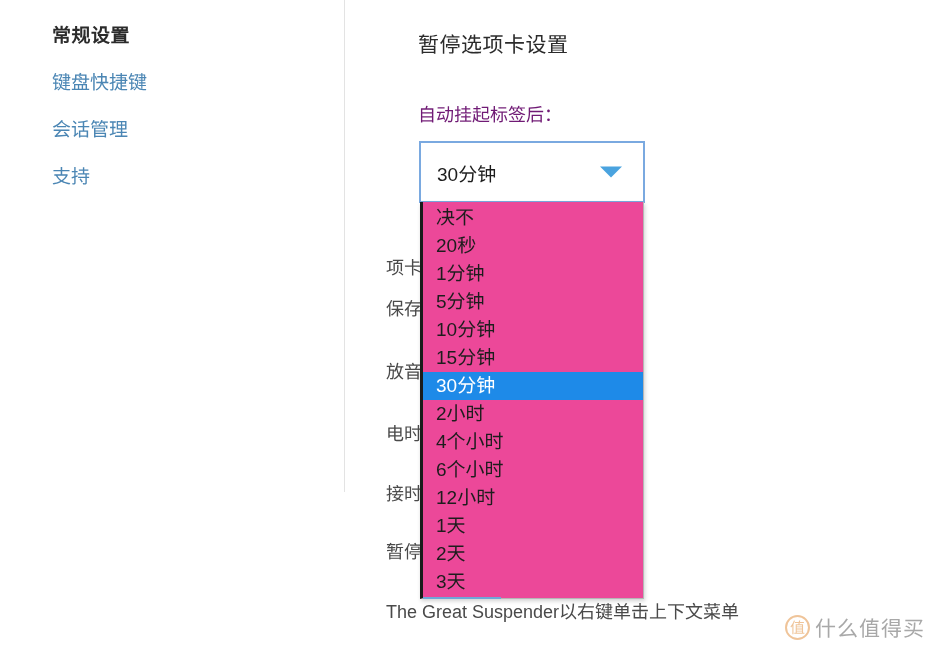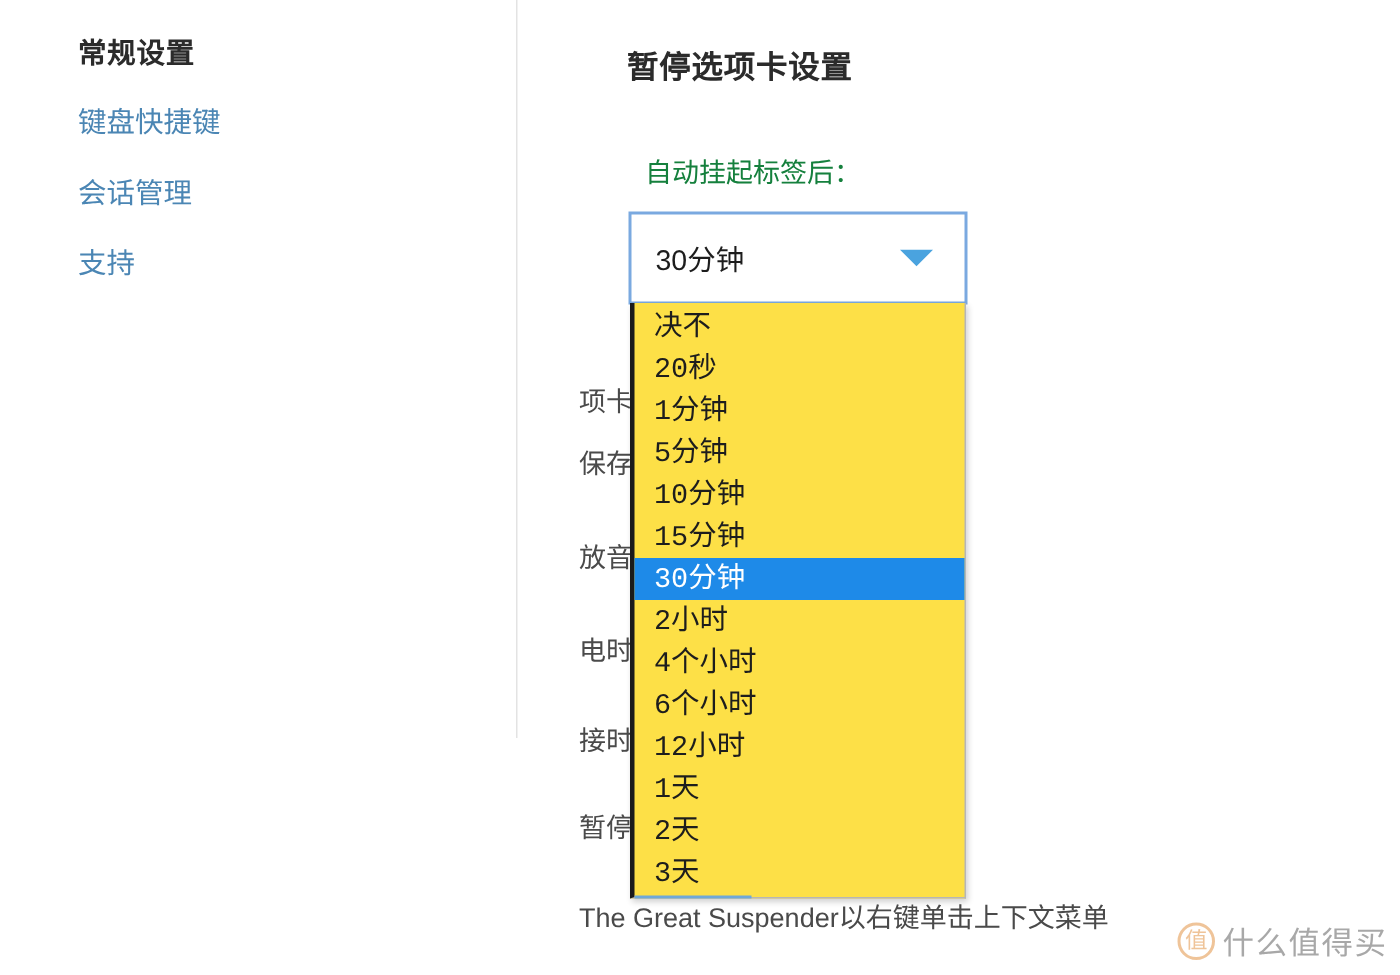--- a/index.html
+++ b/index.html
@@ -68,31 +68,31 @@
     left: 346px;
     top: 0;
     width: 587px;
     height: 650px;
   }
   .main-title {
     position: absolute;
     left: 72px;
     top: 28px;
     font-size: 21px;
-    font-weight: bold;
+    font-weight: normal;
     color: #2b2b2b;
     letter-spacing: 0.5px;
     white-space: nowrap;
   }
   .field-label {
     position: absolute;
-    left: 84px;
+    left: 72px;
     top: 100px;
     font-size: 18px;
-    color: #15803d;
+    color: #701a75;
     white-space: nowrap;
   }
 
   
   .bg-options {
     position: absolute;
     left: 0;
     top: 0;
     width: 587px;
     height: 650px;
@@ -138,30 +138,29 @@
     border-right: 11px solid transparent;
     border-top: 11px solid #4aa3df;
   }
 
   
   .dropdown {
     position: absolute;
     left: 420px;
     top: 202px;
     width: 224px;
-    background: #fde047;
+    background: #ec4899;
     border-left: 3px solid #1b1b1b;
     border-right: 1px solid #b6b6b6;
     border-bottom: 1px solid #b6b6b6;
     box-sizing: border-box;
     z-index: 30;
     padding-top: 2px;
     padding-bottom: 2px;
     box-shadow: 1px 2px 4px rgba(0,0,0,0.18);
-    font-family: Liberation Mono, monospace;
   }
   .dropdown-option {
     height: 28px;
     line-height: 28px;
     padding-left: 13px;
     font-size: 19px;
     color: #1d1d1d;
     white-space: nowrap;
     cursor: pointer;
     box-sizing: border-box;

